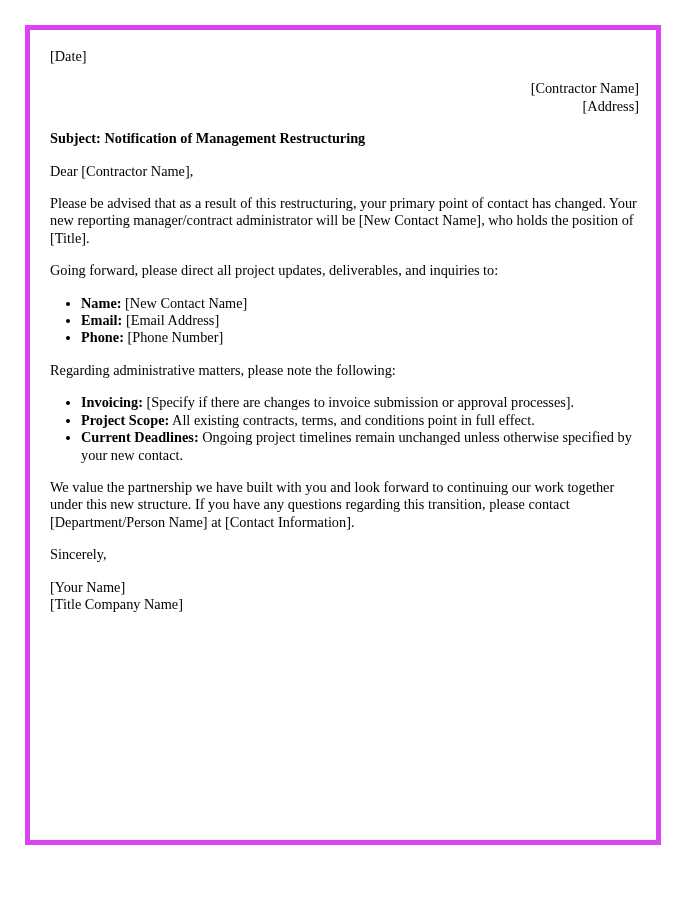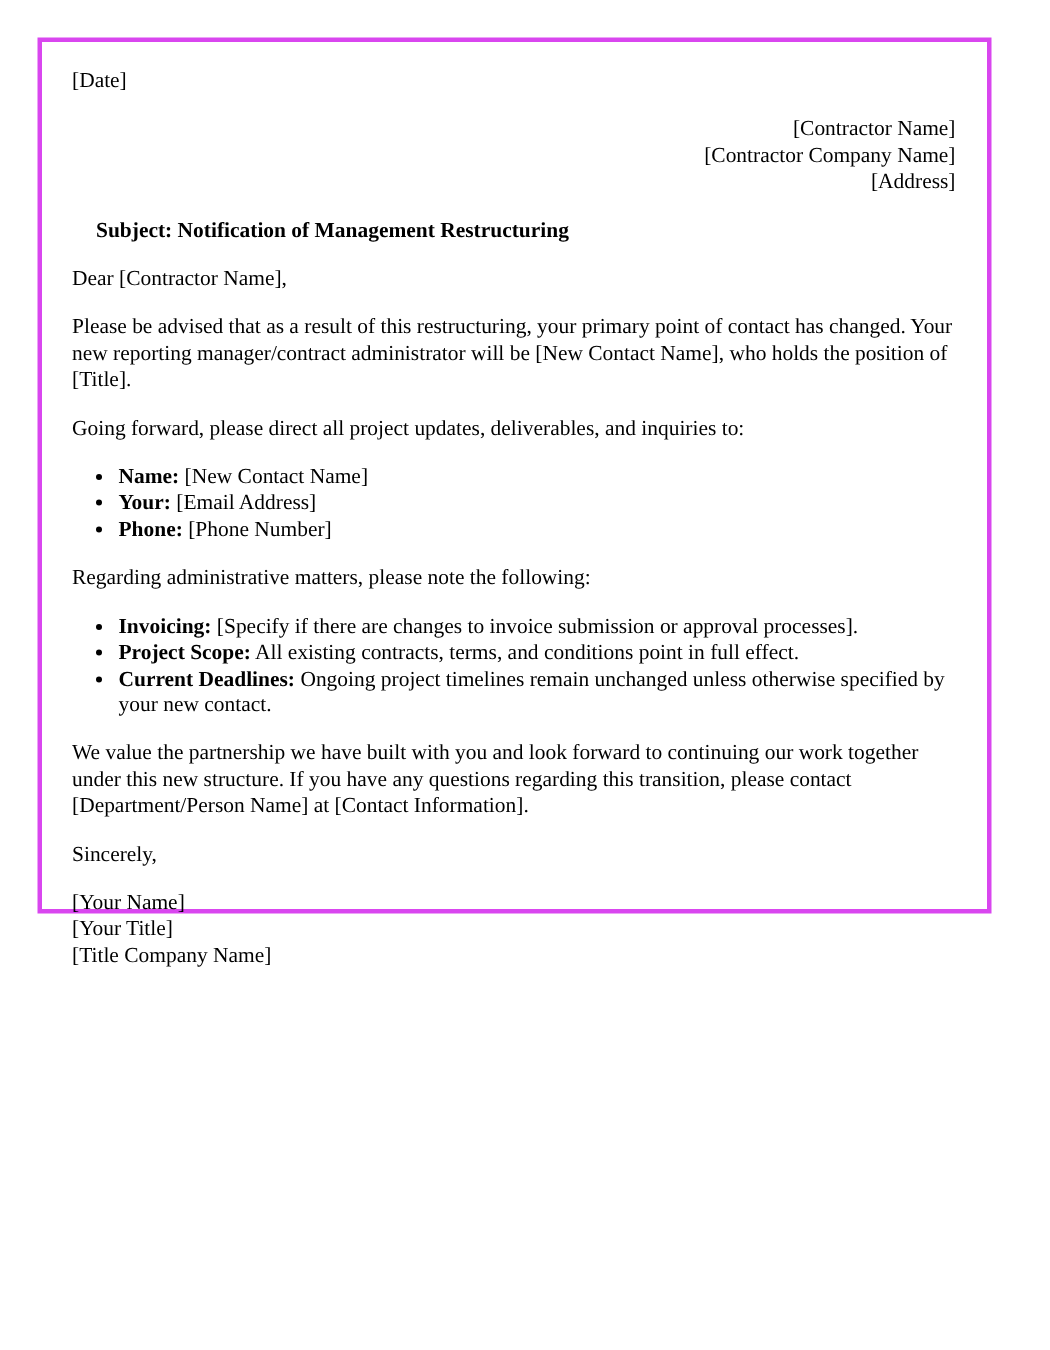--- a/index.html
+++ b/index.html
@@ -15,23 +15,23 @@
     font-family: "Liberation Serif", "DejaVu Serif", serif;
     color: #000000;
   }
 
   
   .page-frame {
     position: absolute;
     left: 25px;
     top: 25px;
     width: 636px;
-    height: 584px;
+    height: 820px;
     box-sizing: border-box;
-    border: 3px solid #d946ef;
+    border: 5px solid #d946ef;
     background: #ffffff;
   }
 
   .letter-body {
     position: absolute;
     left: 20px;
     top: 18px;
     width: 589px;
     font-size: 14.3px;
     line-height: 17.4px;
@@ -44,21 +44,21 @@
 
   .addr-block {
     margin: 0 0 15px 0;
   }
   .addr-line {
     display: block;
     text-align: right;
   }
 
   .subject-line {
-    margin: 0 0 15px 16px;
+    margin: 0 0 15px 0;
     font-weight: bold;
   }
 
   .salutation {
     margin: 0 0 15px 0;
   }
 
   ul.bullets {
     margin: 0 0 15px 0;
     padding: 0 0 0 31px;
@@ -86,51 +86,49 @@
 </head>
 <body>
 
 <div class="page-frame">
   <div class="letter-body">
 
     <p class="para">[Date]</p>
 
     <div class="addr-block">
       <span class="addr-line">[Contractor Name]</span>
-      <span class="addr-line">[Contractor Company Name]</span>
       <span class="addr-line">[Address]</span>
     </div>
 
     <p class="subject-line">Subject: Notification of Management Restructuring</p>
 
     <p class="salutation">Dear [Contractor Name],</p>
 
 
     <p class="para">Please be advised that as a result of this restructuring, your primary point of contact has changed. Your new reporting manager/contract administrator will be [New Contact Name], who holds the position of [Title].</p>
 
     <p class="para">Going forward, please direct all project updates, deliverables, and inquiries to:</p>
 
     <ul class="bullets">
       <li><b>Name:</b> <span>[New Contact Name]</span></li>
-      <li><b>Your:</b> <span>[Email Address]</span></li>
+      <li><b>Email:</b> <span>[Email Address]</span></li>
       <li><b>Phone:</b> <span>[Phone Number]</span></li>
     </ul>
 
     <p class="para">Regarding administrative matters, please note the following:</p>
 
     <ul class="bullets">
       <li><b>Invoicing:</b> <span>[Specify if there are changes to invoice submission or approval processes].</span></li>
       <li><b>Project Scope:</b> <span>All existing contracts, terms, and conditions point in full effect.</span></li>
       <li><b>Current Deadlines:</b> <span>Ongoing project timelines remain unchanged unless otherwise specified by your new contact.</span></li>
     </ul>
 
     <p class="para">We value the partnership we have built with you and look forward to continuing our work together under this new structure. If you have any questions regarding this transition, please contact [Department/Person Name] at [Contact Information].</p>
 
     <p class="sign-off">Sincerely,</p>
 
     <div class="signature-block">
       <span class="sig-line">[Your Name]</span>
-      <span class="sig-line">[Your Title]</span>
       <span class="sig-line">[Title Company Name]</span>
     </div>
 
   </div>
 </div>
 
 </body></html>

